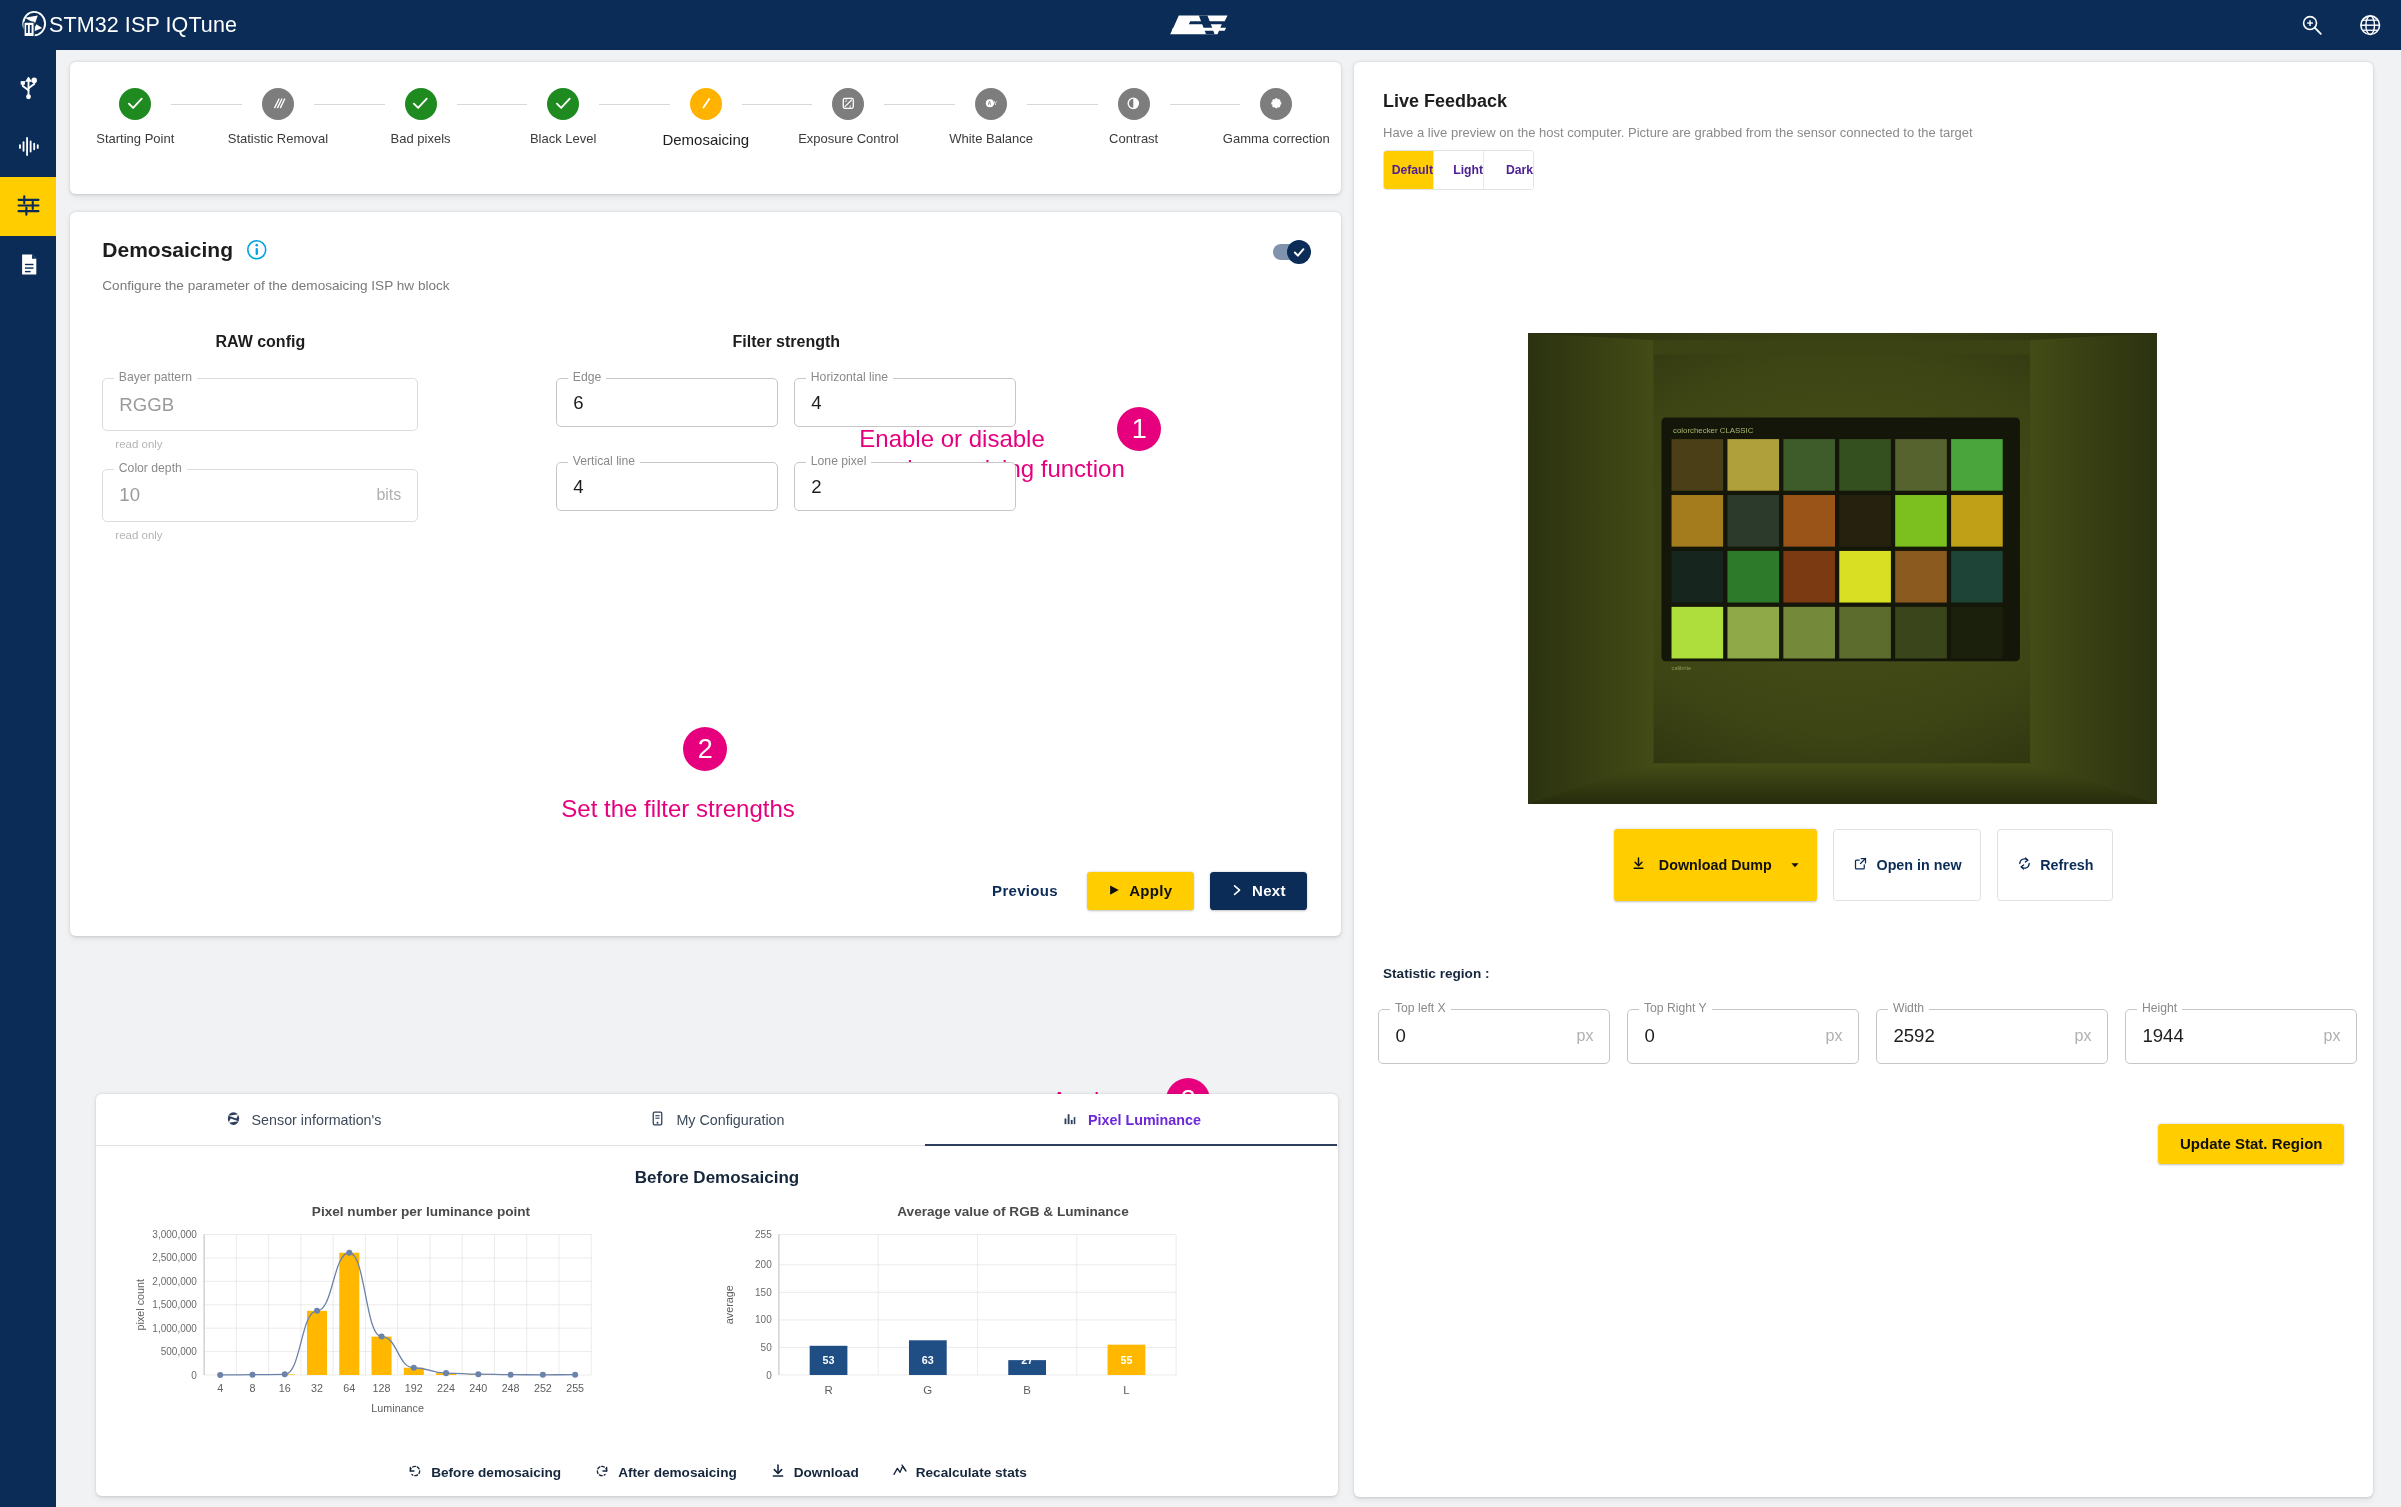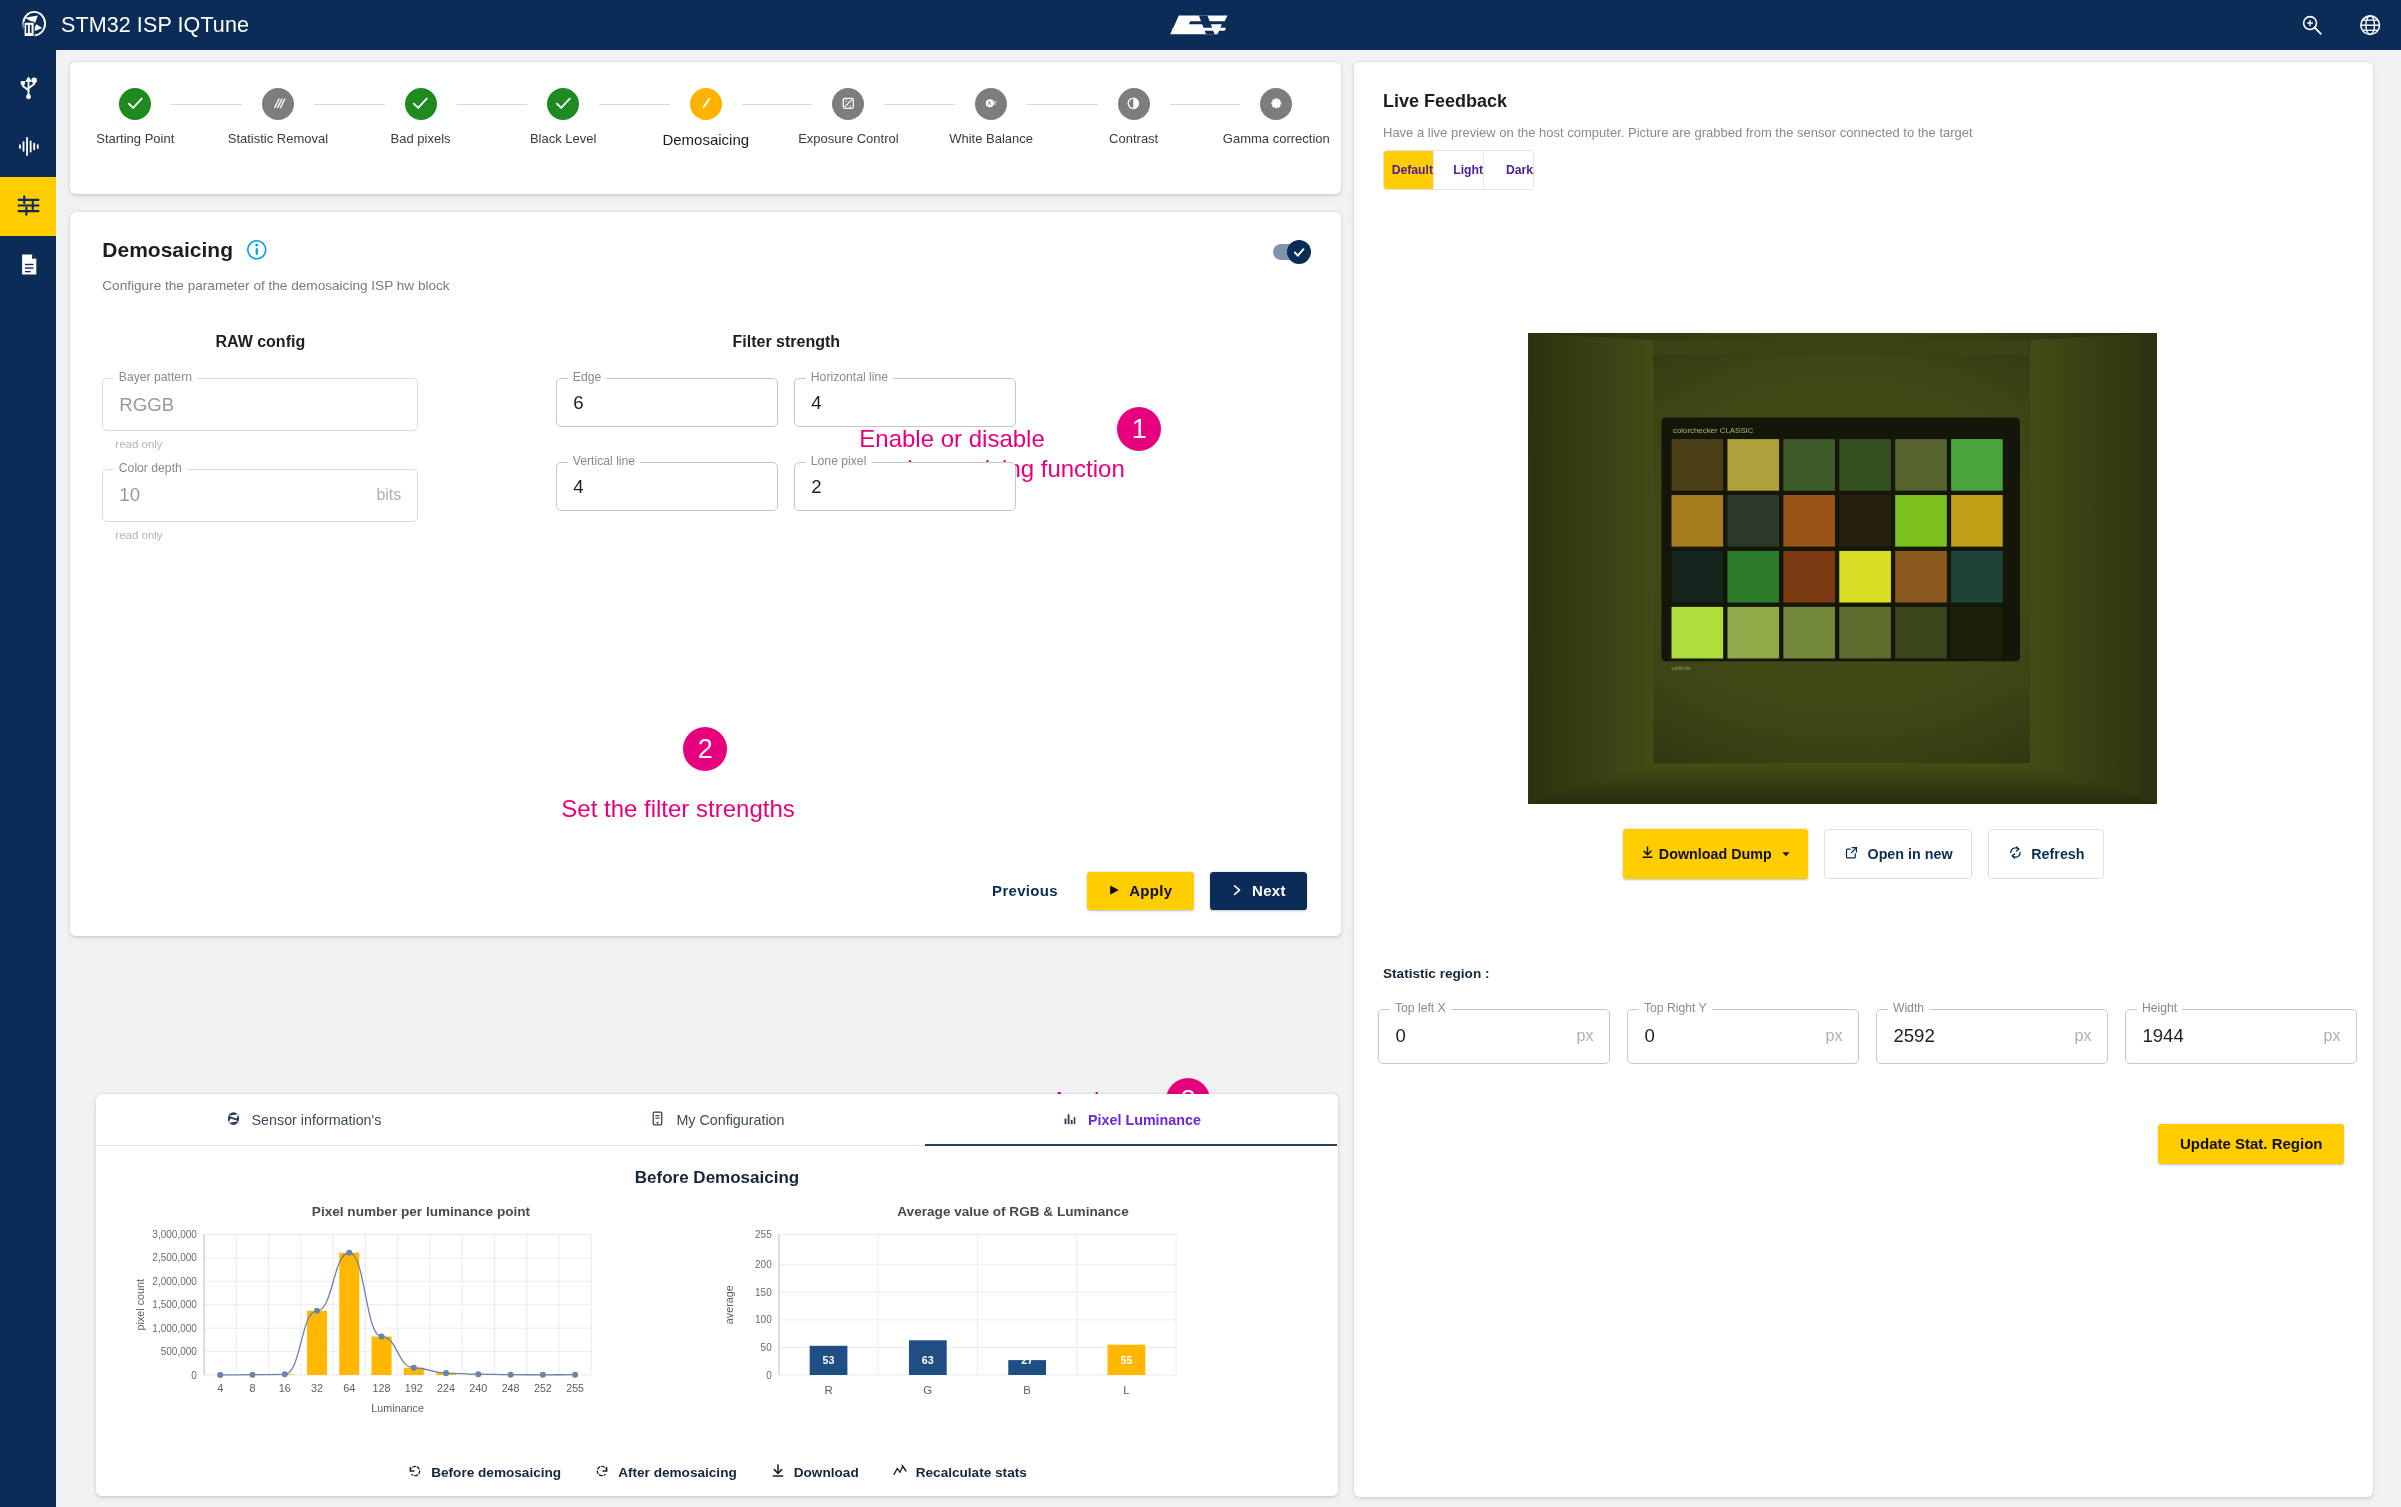--- a/index.html
+++ b/index.html
@@ -10,21 +10,21 @@
     overflow: hidden;
   }
   body { position: relative; }
 
   
   .topbar {
     position: absolute; top: 0; left: 0; width: 2401px; height: 50px;
     background: #0a2c57; display: flex; align-items: center;
     z-index: 50;
   }
-  .topbar-left { display: flex; align-items: center; padding-left: 16px; gap: 13px; }
+  .topbar-left { display: flex; align-items: center; padding-left: 16px; gap: 1px; }
   .app-logo { width: 32px; height: 32px; }
   .app-title { color: #ffffff; font-size: 21.5px; font-weight: 400; letter-spacing: 0.1px; }
   .st-logo-wrap { position: absolute; left: 50%; transform: translateX(-50%); top: 7.2px; }
   .topbar-right { position: absolute; right: 18.6px; top: 0; height: 50px; display: flex; align-items: center; gap: 34px; }
   .topbar-icon { width: 24.4px; height: 24.4px; cursor: pointer; }
 
   
   .rail {
     position: absolute; top: 50px; left: 0; width: 56px; height: 1457px;
     background: #0a2c57; display: flex; flex-direction: column; align-items: center;
@@ -140,21 +140,21 @@
   .lf-sub { font-size: 13px; color: #8a8a8a; margin-top: 13px; }
   .seg { display: flex; margin-top: 10px; width: 151px; border: 0.7px solid #e2e2e2; border-radius: 3.6px; overflow: hidden; }
   .seg-btn { flex: 1; text-align: right; font-size: 12.2px; font-weight: bold; color: #4c1d95; padding: 12px 0; cursor: pointer; background: #fff; border-right: 0.7px solid #e8e8e8; }
   .seg-btn:last-child { border-right: none; }
   .seg-btn.active { background: #ffcd00; }
 
   .preview-wrap { position: absolute; left: 174px; top: 271px; width: 629px; height: 471px; }
   .preview-img { width: 629px; height: 471px; display: block; }
 
   .lf-btn-row { position: absolute; left: 0; right: 0; top: 767px; display: flex; justify-content: center; gap: 16px; }
-  .btn-dl { background: #ffcd00; color: #101010; font-size: 14.3px; font-weight: bold; padding: 16px 17px; border-radius: 3.6px; display:flex; align-items:center; gap:4px; box-shadow: 0 0.7px 2.2px rgba(0,0,0,.25); cursor:pointer; }
+  .btn-dl { background: #ffcd00; color: #101010; font-size: 14.3px; font-weight: bold; padding: 27px 17px; border-radius: 3.6px; display:flex; align-items:center; gap:13px; box-shadow: 0 0.7px 2.2px rgba(0,0,0,.25); cursor:pointer; }
   .btn-out { background: #fff; color: #0a2c57; font-size: 14.3px; font-weight: bold; padding: 10.8px 18.6px; border-radius: 3.6px; border: 0.7px solid #e0e0e0; display:flex; align-items:center; gap:8.6px; cursor:pointer; }
 
   .stat-label { position: absolute; left: 29px; top: 904px; font-size: 13.6px; font-weight: bold; color: #15263c; }
   .stat-fields { position: absolute; left: 24.4px; top: 947px; display: flex; gap: 17px; }
   .stat-field { width: 232px; position: relative; }
   .stat-field .frame { border: 0.7px solid #c6c6c6; border-radius: 5px; height: 55px; display: flex; align-items: center; padding: 0 16px; }
   .update-btn { position: absolute; right: 29px; top: 1062px; background: #ffcd00; color: #101010; font-size: 15px; font-weight: bold; padding: 11.5px 21.5px; border-radius: 3.6px; box-shadow: 0 0.7px 2.2px rgba(0,0,0,.25); cursor: pointer; border: none; font-family: inherit; }
 
   svg text { font-family: "Liberation Sans", sans-serif; }
 </style>

